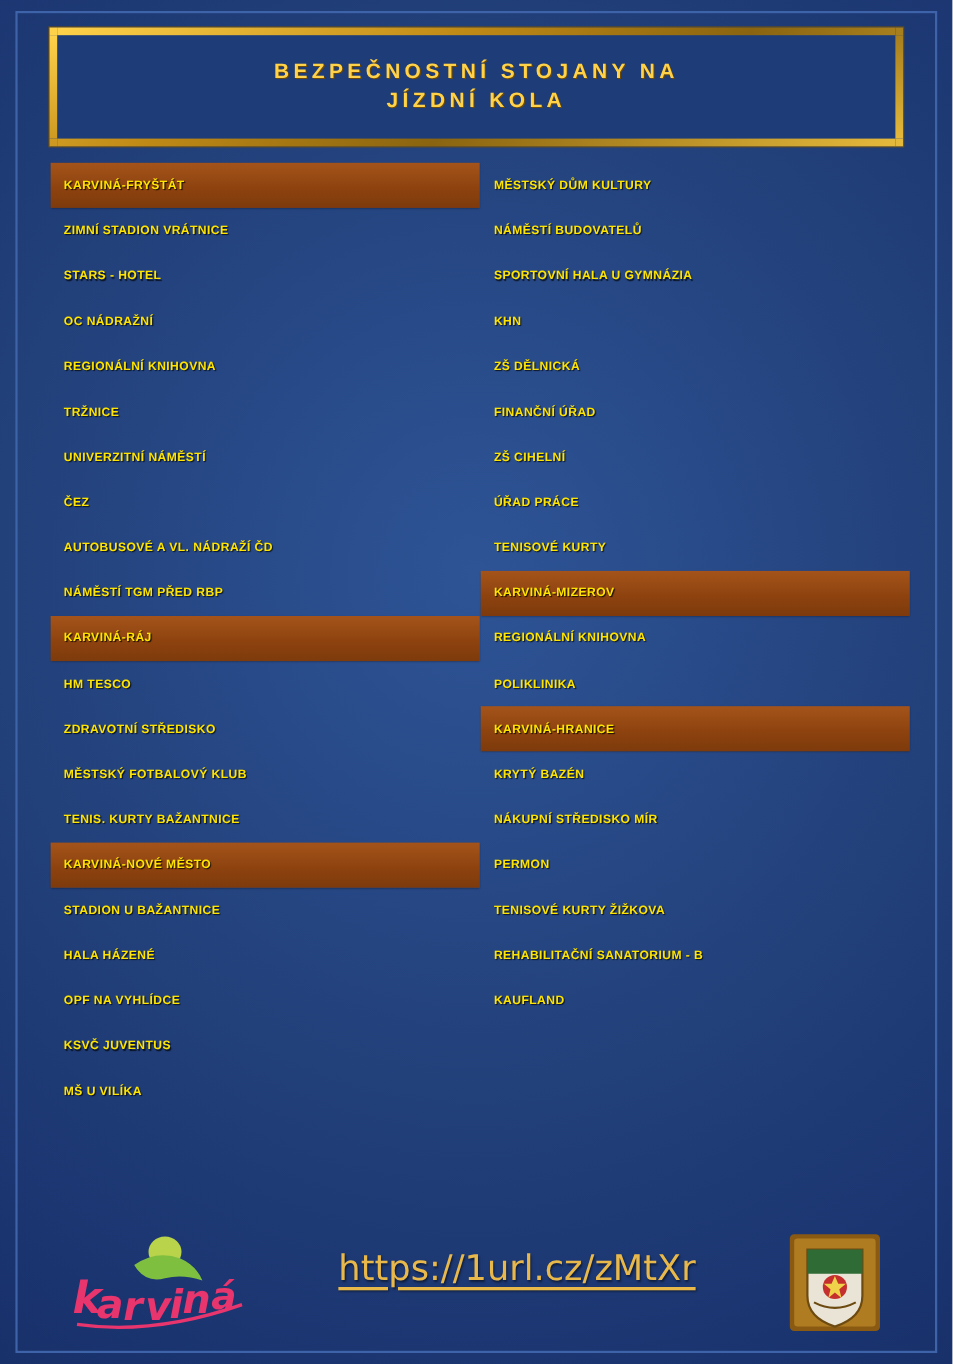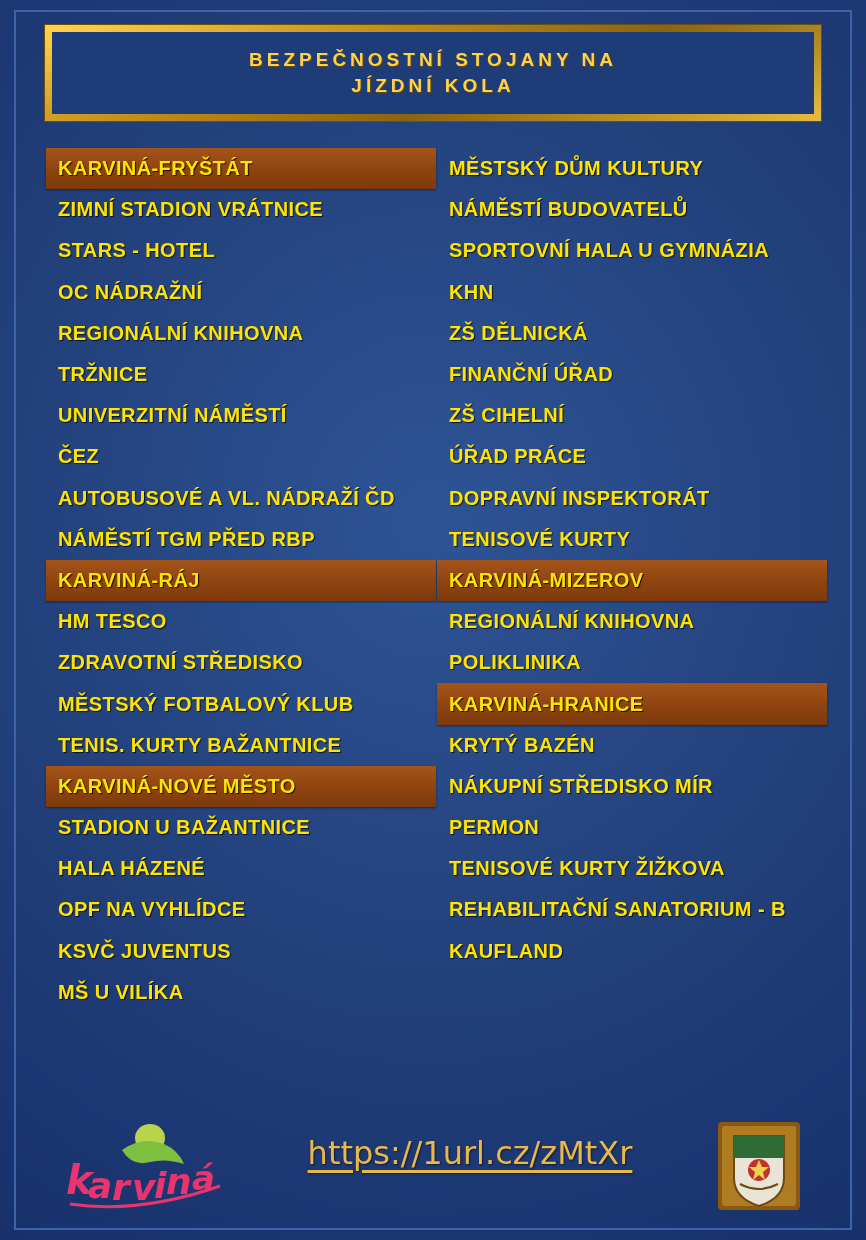--- a/index.html
+++ b/index.html
@@ -28,21 +28,21 @@
     border: 2px solid #3f63a8;
     pointer-events: none;
   }
 
   
   .title-box {
     position: absolute;
     left: 45px;
     top: 25px;
     width: 776px;
-    height: 96px;
+    height: 108px;
     border: 7px solid;
     border-image: linear-gradient(160deg, #ffd24a 0%, #c08a16 35%, #8a6410 60%, #e5b93c 100%) 1;
     background: #1e3c78;
     box-sizing: border-box;
     display: flex;
     align-items: center;
     justify-content: center;
     flex-direction: column;
     box-shadow: 0 0 0 1px #6b4f12;
   }
@@ -81,21 +81,21 @@
     align-items: center;
     box-sizing: border-box;
     padding-left: 12px;
   }
   .row.header {
     background: linear-gradient(180deg, #a4541a 0%, #8e430f 55%, #7d3a0c 100%);
     box-shadow: 0 1px 2px rgba(0,0,0,.45);
   }
   .txt {
     color: #ffe400;
-    font-size: 20px;
+    font-size: 11px;
     font-weight: bold;
     letter-spacing: 0.4px;
     text-transform: uppercase;
     text-shadow: 1px 1px 1px rgba(0,0,0,.75);
     white-space: nowrap;
   }
   .row.header .txt {
     color: #ffe400;
     text-shadow: 1px 1px 1px rgba(0,0,0,.85);
   }
@@ -233,23 +233,20 @@
           <span class="txt">ZŠ DĚLNICKÁ</span>
         </div>
         <div class="row">
           <span class="txt">FINANČNÍ ÚŘAD</span>
         </div>
         <div class="row">
           <span class="txt">ZŠ CIHELNÍ</span>
         </div>
         <div class="row">
           <span class="txt">ÚŘAD PRÁCE</span>
-        </div>
-        <div class="row">
-          <span class="txt">DOPRAVNÍ INSPEKTORÁT</span>
         </div>
         <div class="row">
           <span class="txt">TENISOVÉ KURTY</span>
         </div>
         <div class="row header">
           <span class="txt">KARVINÁ-MIZEROV</span>
         </div>
         <div class="row">
           <span class="txt">REGIONÁLNÍ KNIHOVNA</span>
         </div>

